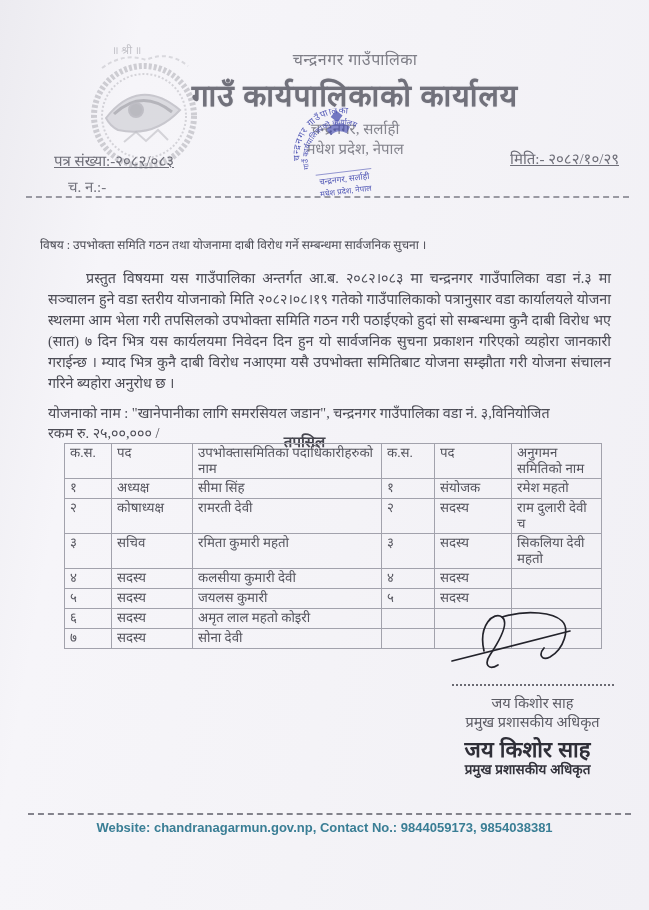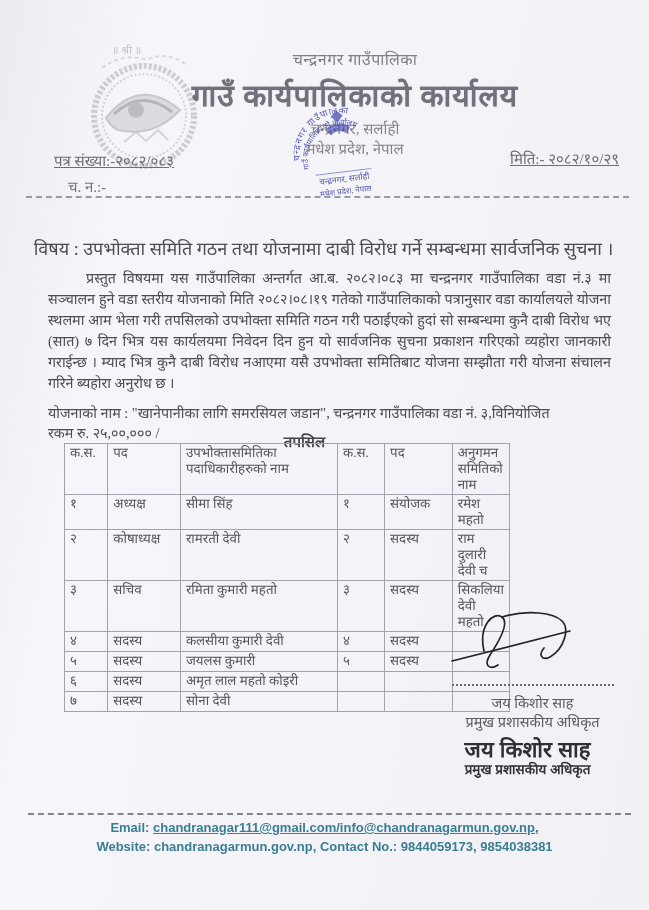--- a/index.html
+++ b/index.html
@@ -16,26 +16,26 @@
   .muni-line{font-size:16px;color:#7e7e87;letter-spacing:.5px;}
   .office-title{font-size:30px;font-weight:bold;color:#71717b;margin-top:4px;letter-spacing:1px;text-shadow:0 0 1px rgba(110,110,120,.5);}
   .addr-line{font-size:15px;color:#84848d;margin-top:3px;}
   .prov-line{font-size:15px;color:#84848d;}
   .round-stamp{position:absolute;left:290px;top:108px;width:104px;height:104px;transform:rotate(-7deg);opacity:.88;}
   .ref-no{position:absolute;left:54px;top:150px;font-size:15px;color:#6e6e78;text-decoration:underline;}
   .date{position:absolute;right:30px;top:148px;font-size:15px;color:#6e6e78;text-decoration:underline;}
   .cha-no{position:absolute;left:68px;top:176px;font-size:15px;color:#75757f;}
   .divider1{position:absolute;left:26px;right:20px;top:196px;border-top:2px dashed #84848e;opacity:.8;}
   
-  .subject{position:absolute;left:28px;right:30px;top:236px;text-align:center;font-size:18px;color:#4c4c55;}
+  .subject{position:absolute;left:40px;right:30px;top:236px;font-size:12px;color:#4c4c55;}
   .paragraph{position:absolute;left:48px;right:38px;top:268px;font-size:14.3px;line-height:21px;text-align:justify;text-indent:38px;color:#4d4d56;}
   .tapasil{position:absolute;left:0;right:40px;top:383px;text-align:center;font-size:15px;font-weight:600;color:#46464f;margin-top:48px;}
   .plan-block{position:absolute;left:48px;right:38px;top:403px;font-size:14.3px;line-height:20px;color:#4d4d56;}
   
-  table.committee{position:absolute;left:64px;top:443px;width:446px;border-collapse:collapse;font-size:13.3px;color:#55555e;}
+  table.committee{position:absolute;left:64px;top:443px;width:538px;border-collapse:collapse;font-size:13.3px;color:#55555e;}
   table.committee th,table.committee td{border:1px solid #a2a2ac;padding:1px 5px;text-align:left;font-weight:normal;vertical-align:top;}
   table.committee th{line-height:16px;}
   table.committee td{height:17px;line-height:16px;}
   table.committee th:nth-child(1),table.committee td:nth-child(1){width:36px;}
   table.committee th:nth-child(2),table.committee td:nth-child(2){width:70px;}
   table.committee th:nth-child(3),table.committee td:nth-child(3){width:178px;}
   table.committee th:nth-child(4),table.committee td:nth-child(4){width:42px;}
   table.committee th:nth-child(5),table.committee td:nth-child(5){width:66px;}
   
   .sig-svg{position:absolute;left:438px;top:605px;}
@@ -184,24 +184,20 @@
   </svg>
   <div class="sig-dots"></div>
   <div class="sig-name">जय किशोर साह</div>
   <div class="sig-title">प्रमुख प्रशासकीय अधिकृत</div>
   <div class="stamp-name">जय किशोर साह</div>
   <div class="stamp-title">प्रमुख प्रशासकीय अधिकृत</div>
 
   <div class="footer-divider"></div>
   <div class="footer">
     <div>
-      <span>Email:</span>
-      <span class="u">chandranagar111@gmail.com/info@chandranagarmun.gov.np</span><span>,</span>
-    </div>
-    <div>
       <span>Website:</span>
       <span>chandranagarmun.gov.np</span><span>,</span>
       <span>Contact No.:</span>
       <span>9844059173, 9854038381</span>
     </div>
   </div>
 
 </div>
 
 </body></html>

